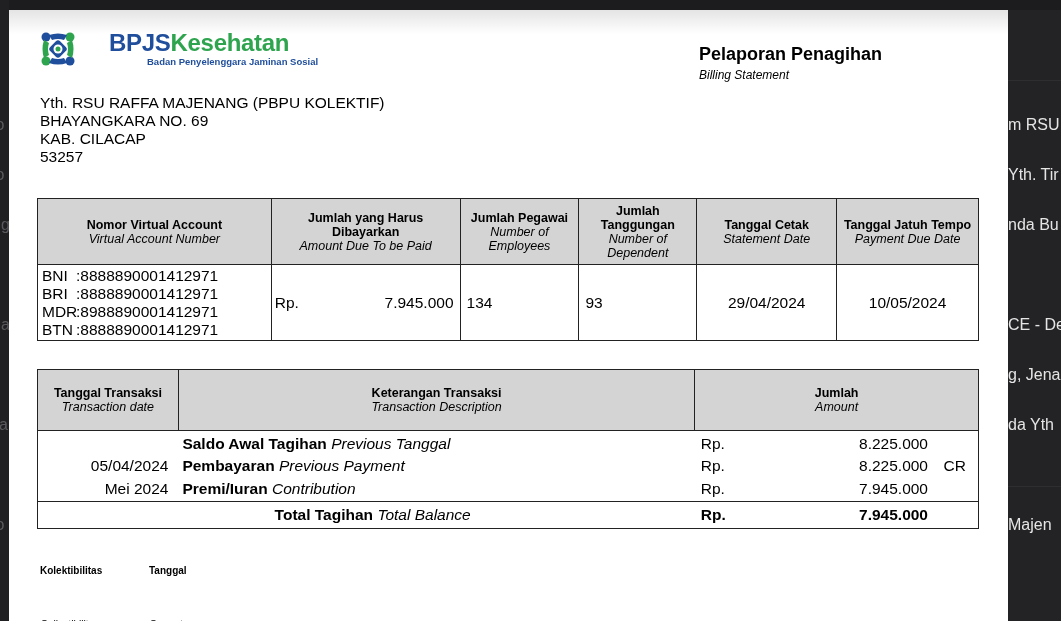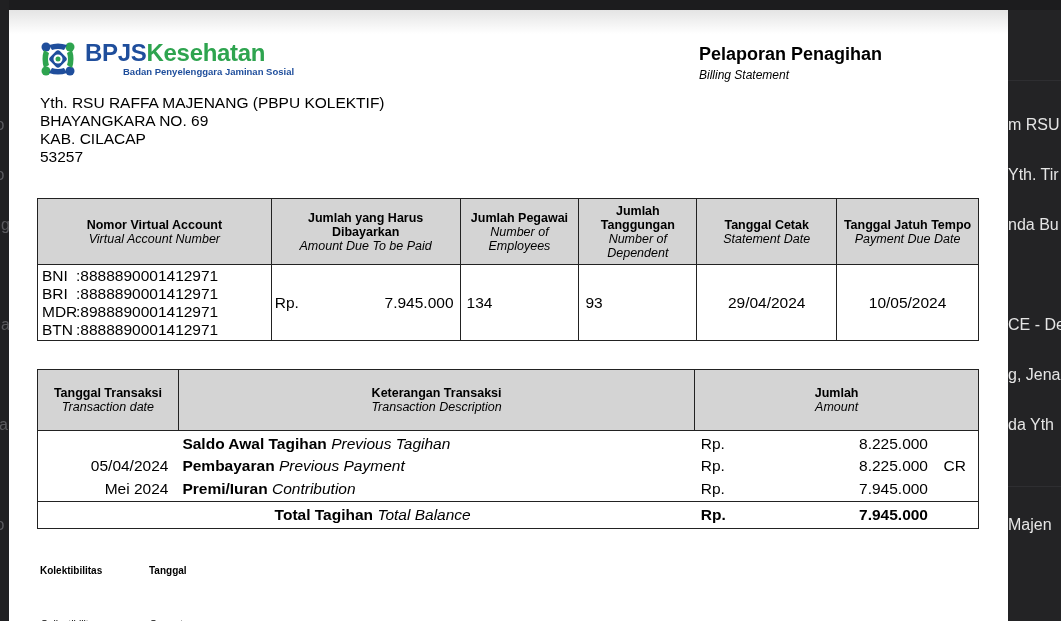--- a/index.html
+++ b/index.html
@@ -10,21 +10,21 @@
   .bg-left { position: absolute; left: 0; top: 0; width: 9px; height: 621px; background: #202022; overflow: hidden; }
   .bg-left .frag { position: absolute; left: -8px; font-size: 16px; color: #5a5a5e; white-space: nowrap; }
   .bg-right { position: absolute; left: 1008px; top: 10px; width: 53px; height: 611px; background: #232325; overflow: hidden; }
   .bg-right .frag { position: absolute; left: 0; font-size: 16px; color: #e5e5e5; white-space: nowrap; }
   .bg-right .sep { position: absolute; left: 0; width: 53px; height: 1px; background: #2e2e31; }
 
   
   .doc { position: absolute; left: 9px; top: 10px; width: 999px; height: 611px; background: #fff;
          background-image: linear-gradient(#e4e4e4, #ffffff 24px); }
 
-  .logo { position: absolute; left: 31px; top: 31px; display: flex; align-items: flex-start; }
+  .logo { position: absolute; left: 31px; top: 21px; display: flex; align-items: flex-start; gap: 24px; }
   .logo svg { width: 36px; height: 36px; }
   .logo-text { margin-left: 9px; }
   .logo-main { font-size: 24px; font-weight: bold; line-height: 24px; letter-spacing: -0.3px; }
   .logo-main .bpjs { color: #1f4e9c; }
   .logo-main .kes { color: #2ea44f; }
   .logo-sub { font-size: 9.5px; color: #1f4e9c; font-weight: bold; line-height: 11px; margin-top: 1px; margin-left: 38px; }
 
   .title-block { position: absolute; left: 690px; top: 34px; }
   .title-main { font-size: 18px; font-weight: bold; line-height: 21px; }
   .title-sub { font-size: 12px; font-style: italic; line-height: 21px; }
@@ -200,21 +200,21 @@
           </th>
         <th colspan="2">
             <b>Jumlah</b>
             <i>Amount</i>
           </th>
       </tr>
     </thead>
     <tbody>
       <tr class="body-row first">
         <td class="date edge-l"></td>
-        <td><span class="bold">Saldo Awal Tagihan</span> <i>Previous Tagihan</i></td>
+        <td><span class="bold">Saldo Awal Tagihan</span> <i>Previous Tanggal</i></td>
         <td class="rp">Rp.</td>
         <td class="amount edge-r"><span>8.225.000</span><span class="cr"></span></td>
       </tr>
       <tr class="body-row">
         <td class="date edge-l">05/04/2024</td>
         <td><span class="bold">Pembayaran</span> <i>Previous Payment</i></td>
         <td class="rp">Rp.</td>
         <td class="amount edge-r"><span>8.225.000</span><span class="cr">CR</span></td>
       </tr>
       <tr class="body-row">

